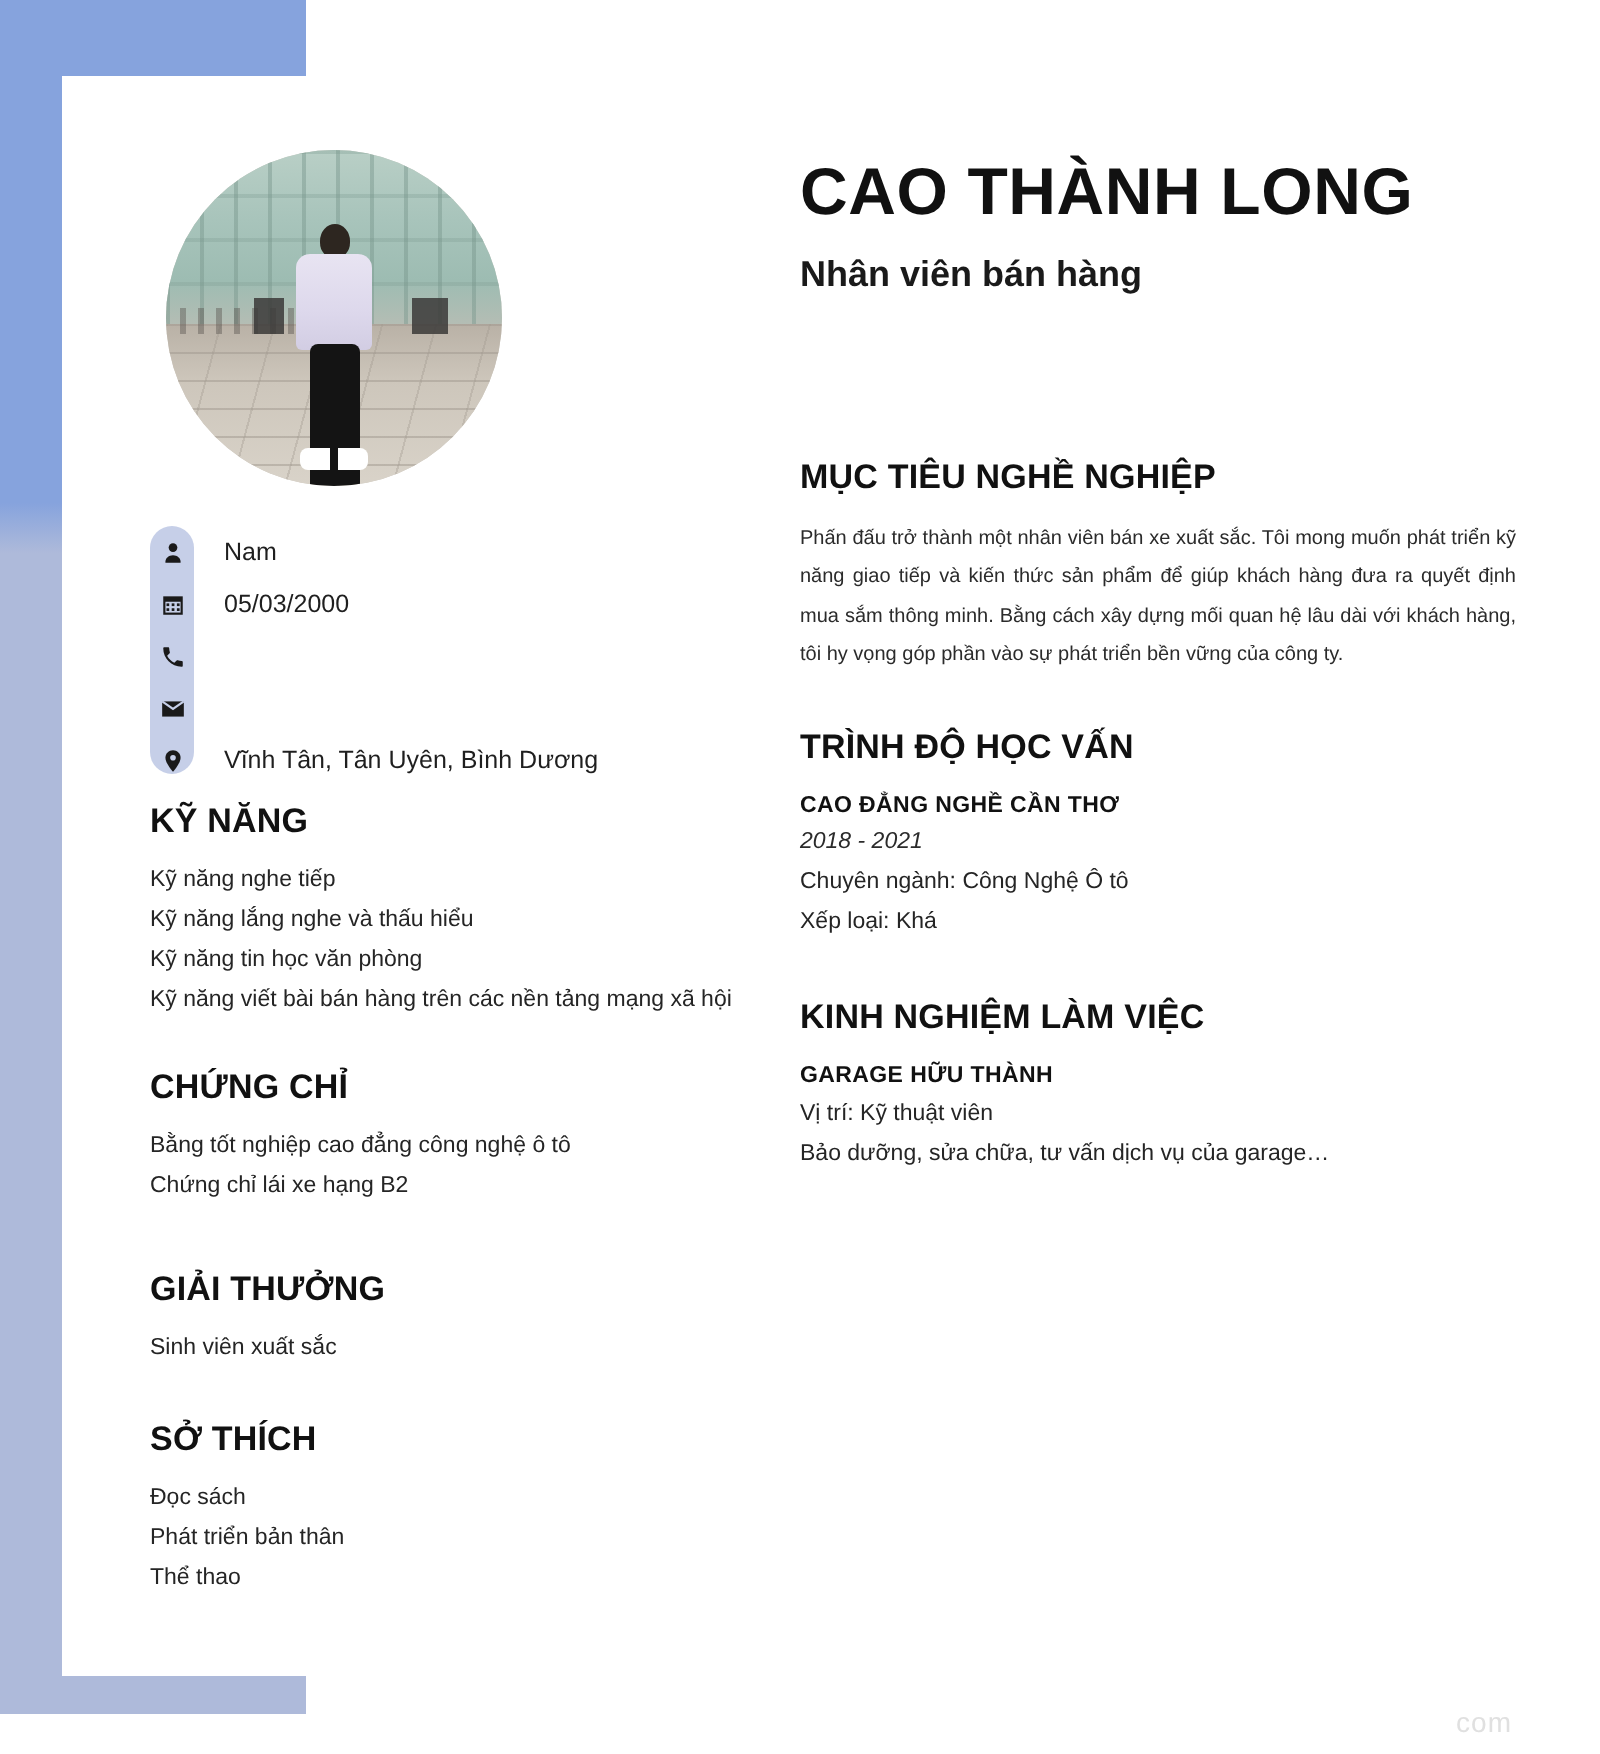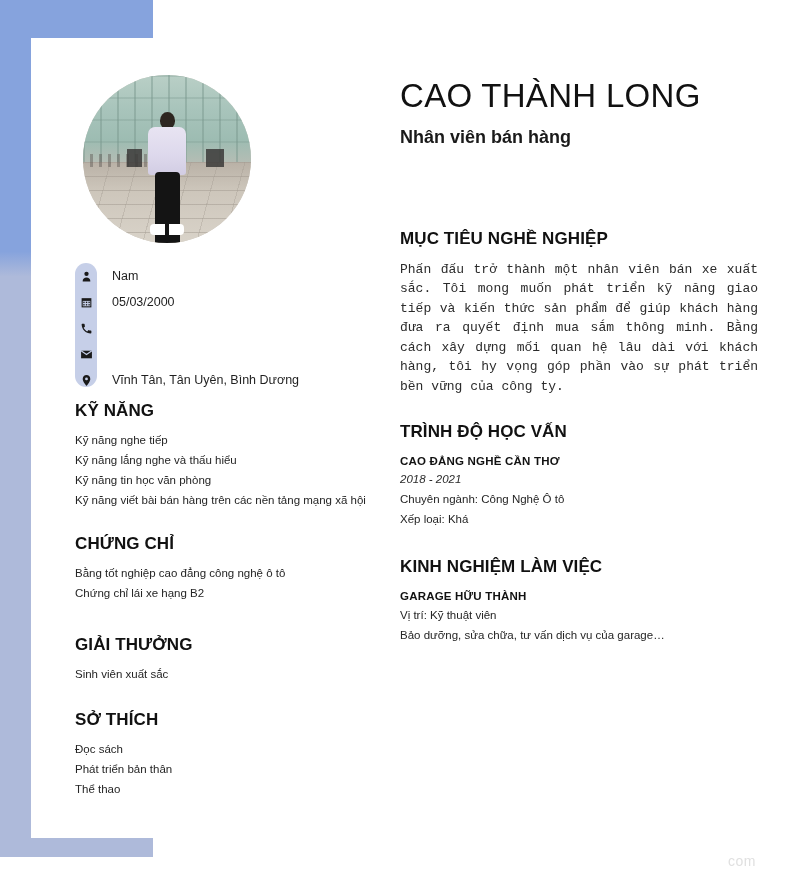--- a/index.html
+++ b/index.html
@@ -243,45 +243,44 @@
   #certificates-list { margin-top: 9px; }
   #awards-section { margin-top: 32px; }
   #awards-list { margin-top: 9px; }
   #hobbies-section { margin-top: 26px; }
   #hobbies-list { margin-top: 9px; }
 
   
   #name-title-block { margin-top: 40px; }
   #full-name {
     font-size: 33px;
-    font-weight: normal;
+    font-weight: bold;
     color: #111111;
     letter-spacing: .3px;
     margin: 0;
     line-height: 1.12;
   }
   #job-title {
     font-size: 18px;
     font-weight: bold;
     color: #1a1a1a;
     margin: 0;
     margin-top: 12px;
     line-height: 1.2;
   }
 
   #objective-section { margin-top: 80px; }
   #objective-text {
     margin: 0;
     margin-top: 11px;
-    font-size: 13px;
+    font-size: 10px;
     color: #2b2b2b;
     line-height: 19.5px;
     text-align: justify;
     width: 358px;
-    font-family: Liberation Mono, monospace;
   }
 
   #education-section { margin-top: 26px; }
   #experience-section { margin-top: 28px; }
 
   .entry { margin-top: 10px; }
   .entry-org {
     font-size: 11.5px;
     font-weight: bold;
     color: #111111;

